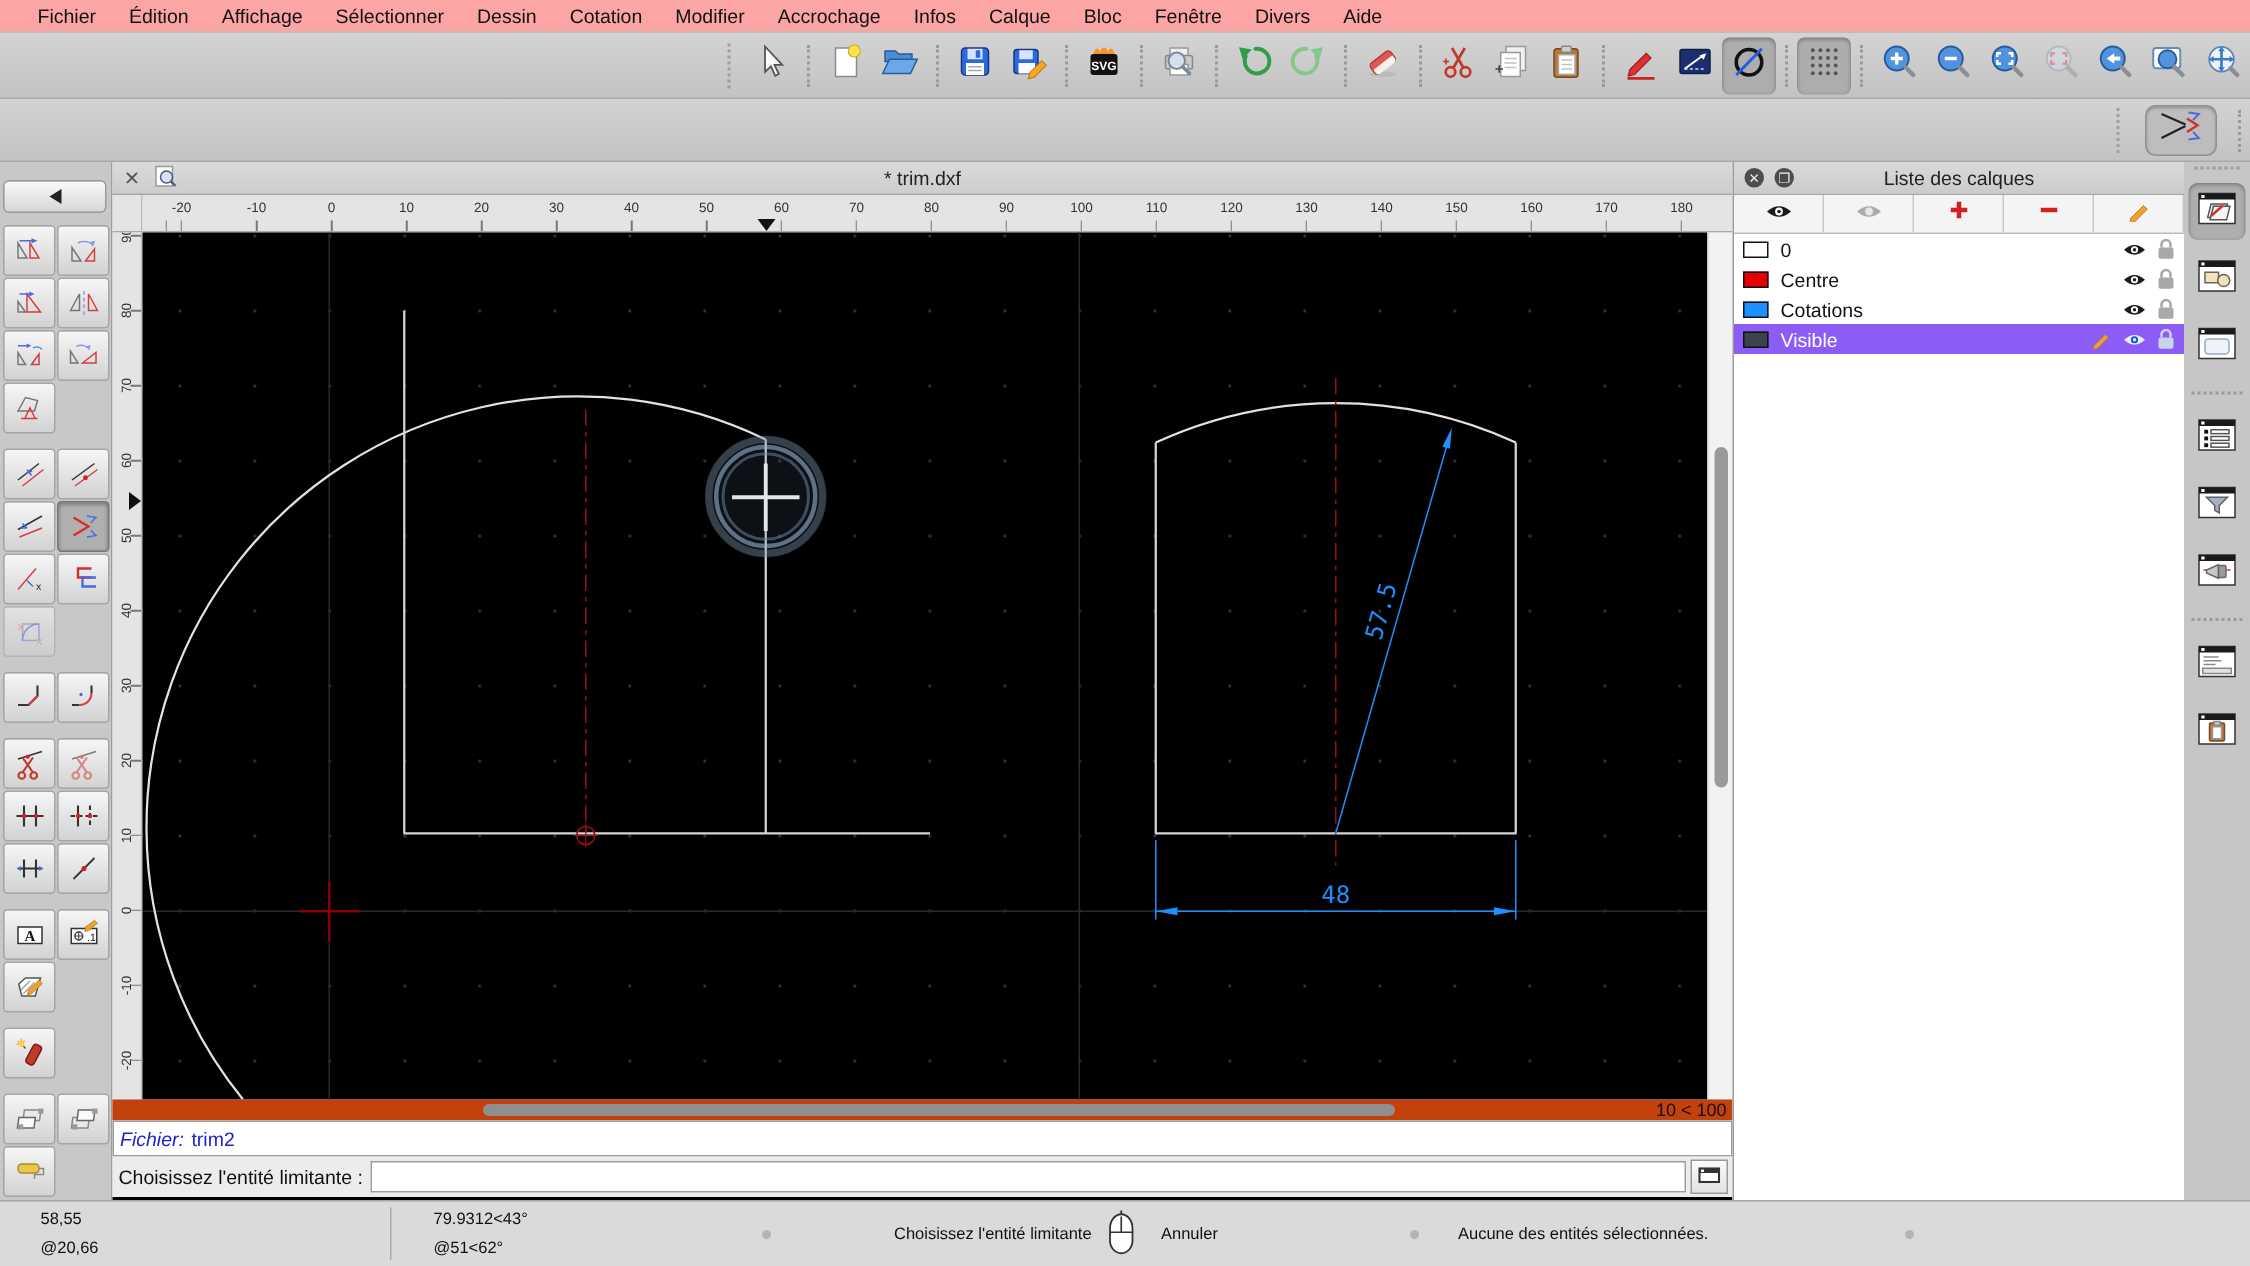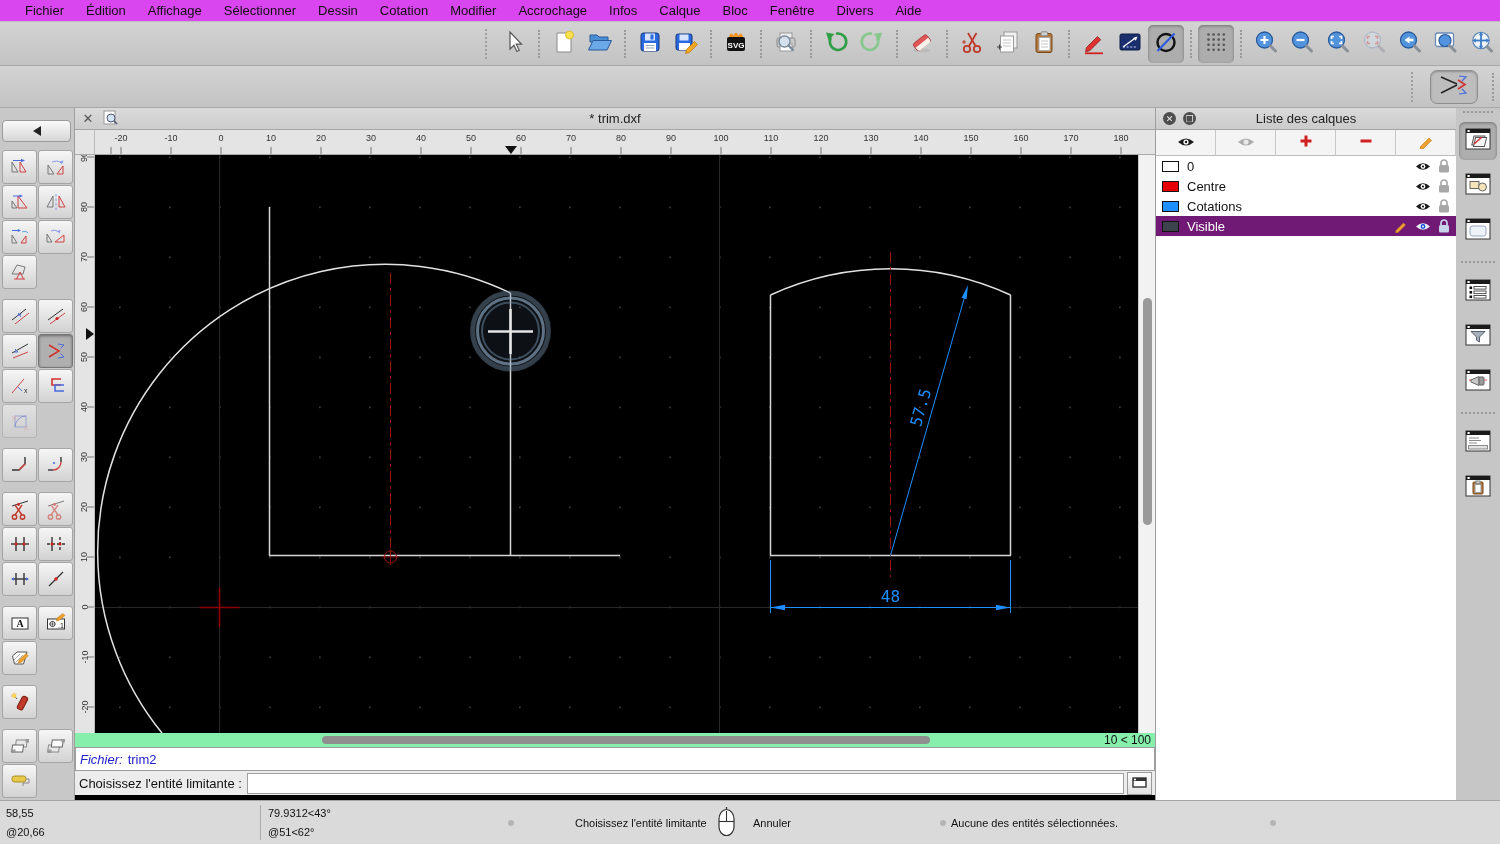--- a/index.html
+++ b/index.html
@@ -2,21 +2,21 @@
 <html><head>
 <meta charset="utf-8">
 <style>
   * { margin:0; padding:0; box-sizing:border-box; }
   html,body { width:1500px; height:844px; overflow:hidden; }
   body { font-family:"Liberation Sans", sans-serif; background:#c8c8c8; }
   #app { position:relative; width:1500px; height:844px; }
 
   
   #menubar { position:absolute; left:0; top:0; width:1500px; height:22px;
-    background:#d946ef; border-bottom:1px solid #bdbdbd; display:flex; align-items:center;
+    background:#fca5a5; border-bottom:1px solid #bdbdbd; display:flex; align-items:center;
     padding-left:14px; }
   #menubar ul { list-style:none; display:flex; }
   #menubar li { font-size:13px; color:#111; padding:0 11px; cursor:default; }
 
   
   .toolbar { position:absolute; left:0; width:1500px;
     background:linear-gradient(#d3d3d3,#c3c3c3); border-bottom:1px solid #a8a8a8;justify-content:flex-end; }
   #toolbar1 { top:22px; height:44px; display:flex; align-items:center; padding-left:6px; }
   #toolbar2 { top:66px; height:42px; display:flex; align-items:center; padding-left:6px; }
   .tb-btn { width:36px; height:38px; display:flex; align-items:center; justify-content:center;
@@ -74,65 +74,65 @@
     background-position:0 1.5px; }
   .vmarker { position:absolute; left:11px; top:173px; width:0; height:0;
     border-top:6px solid transparent; border-bottom:6px solid transparent; border-left:8px solid #111; }
 
   #canvas { position:absolute; left:20px; top:47px; width:1043px; height:578px; background:#000; cursor:none; }
 
   .vscroll { position:absolute; left:1063px; top:47px; width:17px; height:578px; background:#f2f2f2;
     border-left:1px solid #c9c9c9; }
   .vscroll .thumb { position:absolute; left:4px; top:143px; width:9px; height:227px;
     background:#9a9a9a; border-radius:5px; }
-  .hscrollrow { position:absolute; left:0; top:625px; width:1080px; height:14px; background:#86efac; }
+  .hscrollrow { position:absolute; left:0; top:625px; width:1080px; height:14px; background:#c2410c; }
   .hscrollrow .thumb { position:absolute; left:247px; top:3px; width:608px; height:8px;
     background:#8f8f8f; border-radius:4px; }
   .gridstatus { position:absolute; right:4px; top:0; font-size:12px; color:#111; }
 
   .cmd-history { position:absolute; left:0; top:639px; width:1080px; height:24px; background:#fff;
     border:1px solid #9c9c9c; font-size:13px; display:flex; align-items:center; padding-left:4px; }
   .cmd-history .pfx { color:#2222cc; font-style:italic; }
   .cmd-history .cmd { color:#2222cc; margin-left:5px; }
   .cmd-row { position:absolute; left:0; top:663px; width:1080px; height:29px; background:#ececec;
-    display:flex; align-items:center; padding:0 3px 0 4px; border-bottom:5px solid #000000; }
+    display:flex; align-items:center; padding:0 3px 0 4px; border-bottom:2px solid #000000; }
   .cmd-row label { font-size:13px; color:#111; white-space:nowrap; margin-right:5px; }
   .cmd-row input { flex:1; height:21px; border:1px solid #9e9e9e; background:#fff; font-size:13px; padding:0 3px; }
   .cmd-win-btn { width:25px; height:23px; margin-left:3px; background:linear-gradient(#fbfbfb,#e2e2e2);
     border:1px solid #9a9a9a; display:flex; align-items:center; justify-content:center; }
 
   
   #rightpanel { position:absolute; left:1155px; top:108px; width:301px; height:692px; background:#fff;
     border-left:1px solid #9e9e9e; }
   .rp-header { height:22px; background:linear-gradient(#dadada,#cbcbcb); border-bottom:1px solid #a5a5a5;
     display:flex; align-items:center; position:relative; }
   .rp-circle { width:13px; height:13px; border-radius:50%; background:#4d4d4d; color:#eee; font-size:9px;
     display:flex; align-items:center; justify-content:center; margin-left:7px; }
   .rp-title { position:absolute; left:0; right:0; text-align:center; font-size:13px; color:#222; }
   .rp-toolbar { height:26px; display:flex; border-bottom:1px solid #bbb; background:#f4f4f4; }
   .rp-toolbar .rbtn { flex:1; border-right:1px solid #c8c8c8; display:flex; align-items:center; justify-content:center; }
   .layer-row { height:20px; display:flex; align-items:center; font-size:13px; color:#111; padding:0 6px 0 6px; }
-  .layer-row.selected { background:#701a75; color:#fff; }
+  .layer-row.selected { background:#8b5cf6; color:#fff; }
   .swatch { width:17px; height:11px; border:1px solid #111; margin-right:8px; flex:0 0 auto; }
   .layer-row .grow { flex:1; }
   .layer-row svg { margin-left:7px; flex:0 0 auto; }
 
   
   #dock { position:absolute; left:1456px; top:108px; width:44px; height:692px; background:#c6c6c6;
     display:flex; flex-direction:column; align-items:center; padding-top:3px; }
   .d-handle { width:30px; height:5px; border-top:2px dotted #9a9a9a; margin-bottom:6px; }
   .d-btn { width:38px; height:38px; border-radius:6px; display:flex; align-items:center; justify-content:center;
     margin-bottom:7px; }
   .d-btn.pressed { background:#aeaeae; box-shadow:inset 0 1px 3px rgba(0,0,0,.35); }
   .d-sep { width:34px; border-top:2px dotted #9a9a9a; margin:4px 0 10px; }
 
   
   #statusbar { position:absolute; left:0; top:800px; width:1500px; height:44px; background:#dadada;
     border-top:1px solid #a6a6a6; font-size:11px; color:#111; }
-  #statusbar .abspos { position:absolute; white-space:nowrap; }
+  #statusbar .abspos { position:absolute; white-space:nowrap;margin-left:21px; }
   .sb-sep { position:absolute; left:260px; top:4px; bottom:4px; width:1px; background:#aaa; }
   .sb-dot { position:absolute; width:6px; height:6px; border-radius:50%; background:#b5b5b5; top:19px; }
 </style>
 </head>
 <body>
 
 <div id="app">
 
   <div id="menubar">
     <ul>

